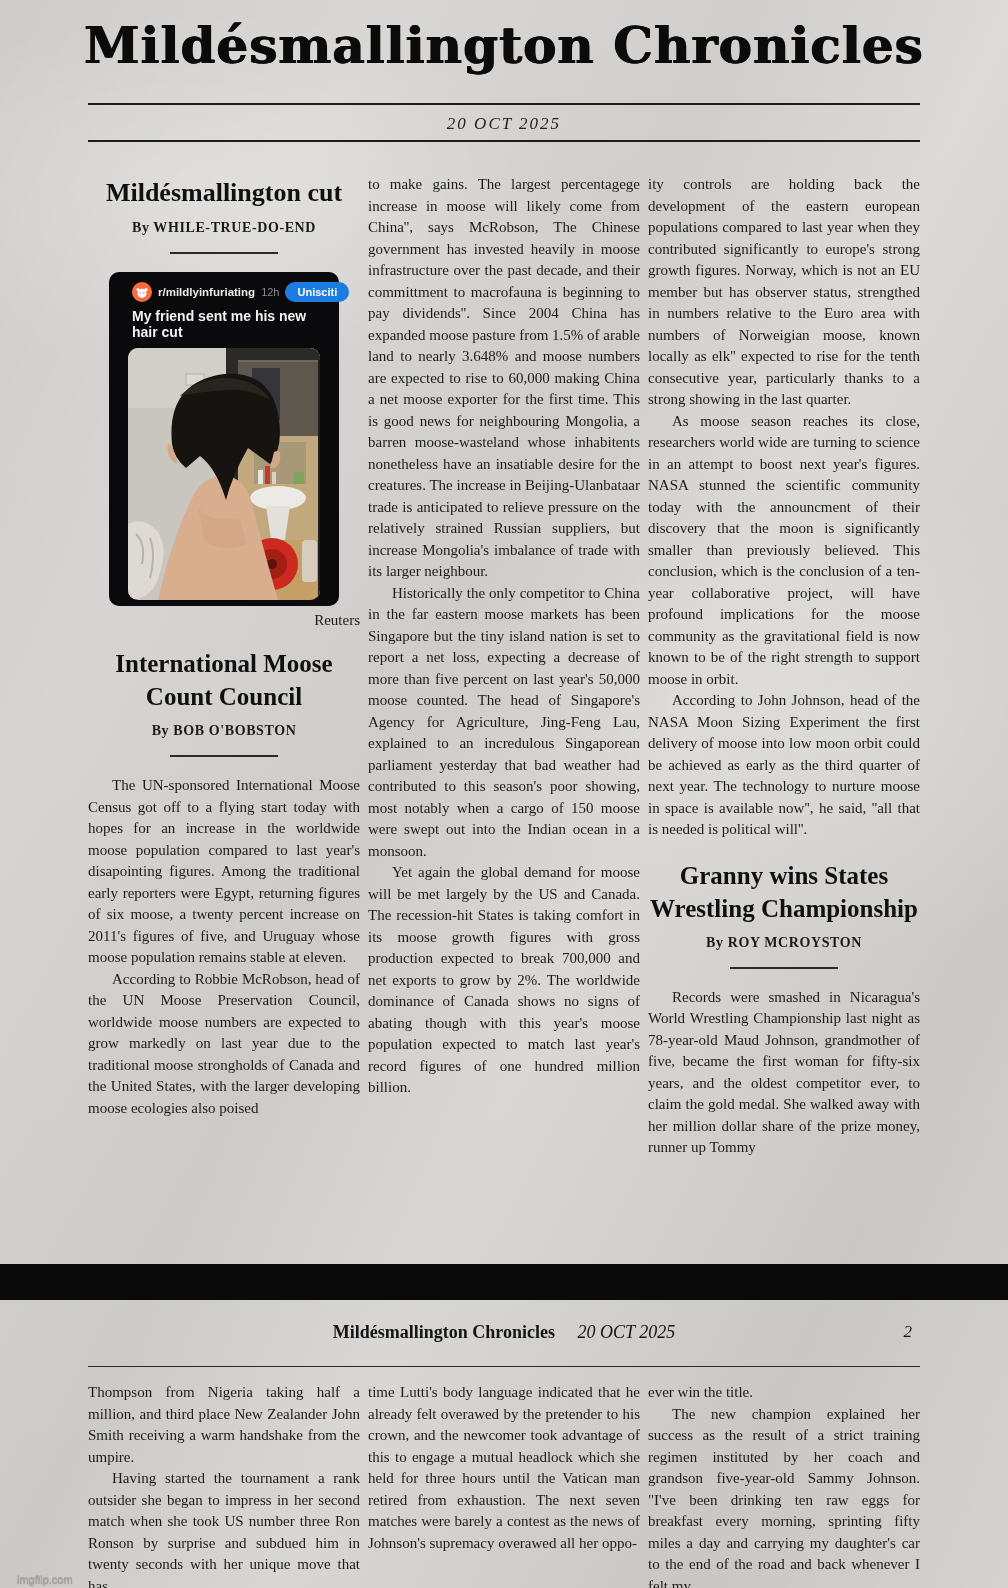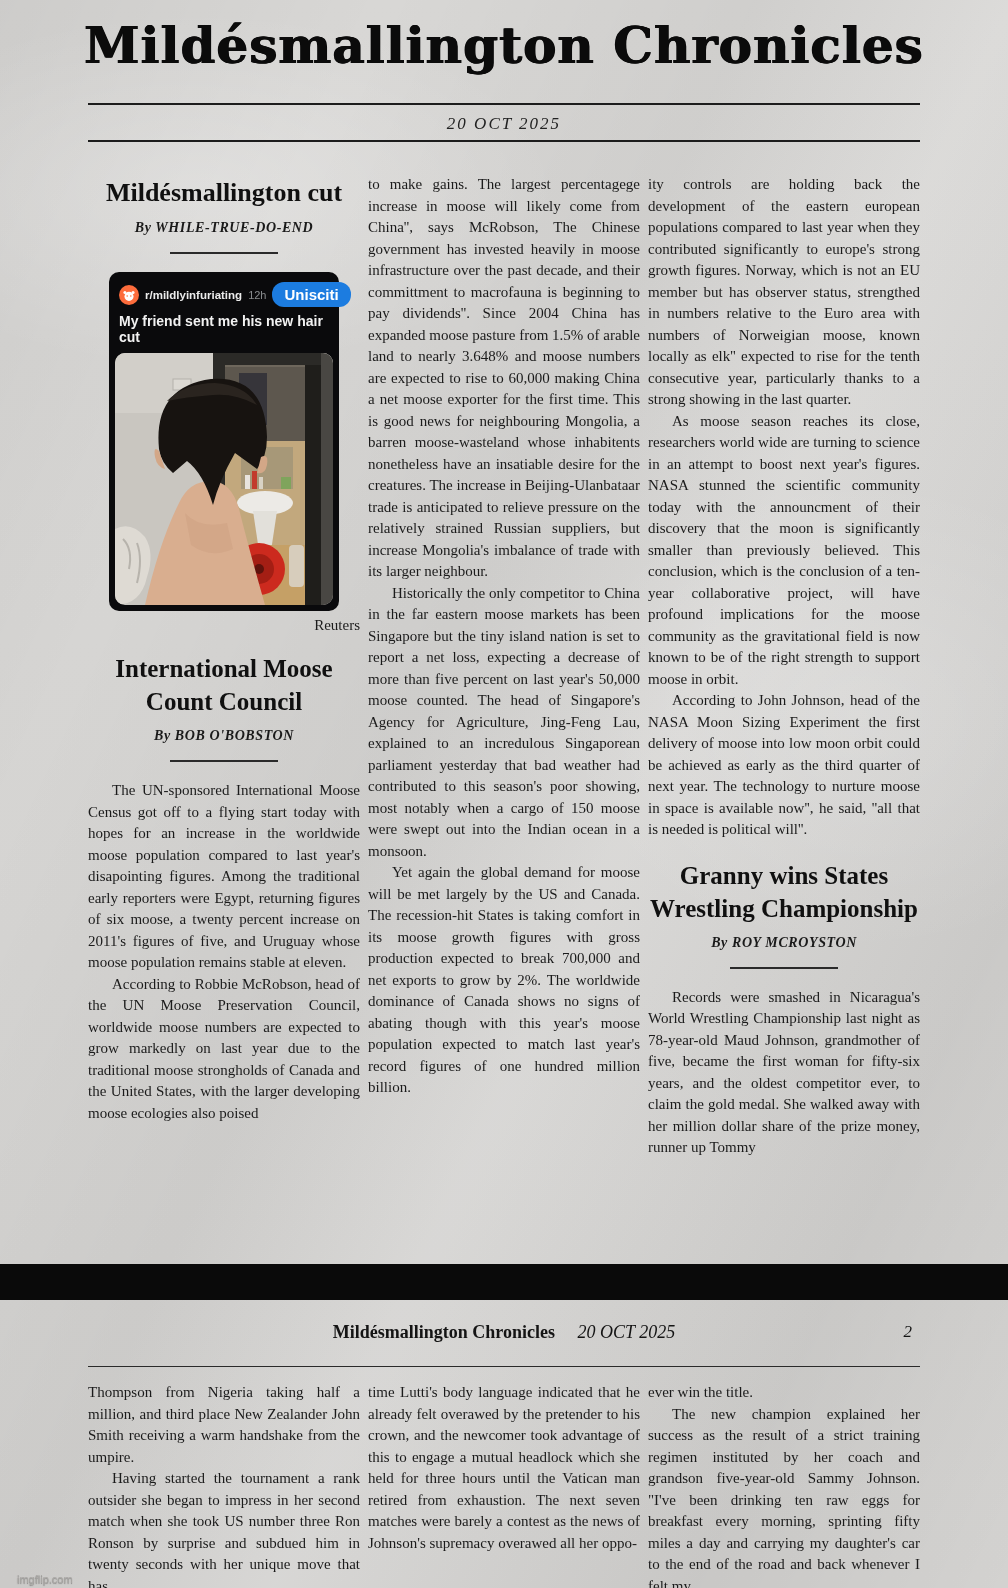--- a/index.html
+++ b/index.html
@@ -35,32 +35,32 @@
   .col{ width:272px; flex:0 0 272px; }
 
   p.para{ font-size:15px; line-height:21.5px; text-align:justify;
     text-indent:24px; color:#1b1b1b; }
   p.para.noindent{ text-indent:0; }
 
   .headline{ text-align:center; font-weight:700; font-size:26px; line-height:34px;
     color:#101010; margin:2px 0 10px; }
   .headline.small{ font-size:25px; line-height:33px; margin-top:18px; }
   .byline{ text-align:center; font-weight:700; font-size:14px; letter-spacing:.6px;
-    color:#1a1a1a; margin-bottom:16px;font-style:italic; }
+    color:#1a1a1a; margin-bottom:16px; }
   .byline-rule{ border:none; border-top:2px solid #2a2a2a; width:108px; margin:0 auto 18px; }
 
   
   .reddit-card{ width:230px; margin:2px auto 6px; background:#0a0a0c;
-    border-radius:10px; padding:8px 6px 6px; font-family:"Liberation Sans","DejaVu Sans",sans-serif; }
+    border-radius:10px; padding:8px 19px 6px; font-family:"Liberation Sans","DejaVu Sans",sans-serif; }
   .reddit-head{ display:flex; align-items:center; gap:6px; padding:2px 4px 6px; }
   .avatar{ width:20px; height:20px; border-radius:50%; background:#fd6c3c; flex:0 0 20px;
     display:flex; align-items:center; justify-content:center; }
   .subreddit{ color:#ececec; font-size:11.5px; font-weight:700; }
   .post-age{ color:#8a8d8f; font-size:11px; }
-  .join-pill{ margin-left:auto; background:#1c7ce0; color:#fff; font-size:15px; font-weight:700;
+  .join-pill{ margin-left:auto; background:#1c7ce0; color:#fff; font-size:11px; font-weight:700;
     border-radius:12px; padding:4px 12px; }
   .post-title{ color:#f2f2f2; font-size:14px; font-weight:600; padding:0 4px 8px; }
   .photo-wrap{ border-radius:10px; overflow:hidden; line-height:0; }
   .caption{ text-align:right; font-size:15px; color:#1c1c1c; margin:4px 0 2px; }
 
   
   .black-bar{ left:0; right:0; top:1264px; height:36px; background:#0a0a0a; }
   .page2-header{ left:88px; right:88px; top:1322px; text-align:center; font-size:18px; }
   .page2-header .p2title{ font-weight:700; }
   .page2-header .p2date{ font-style:italic; margin-left:18px; }

